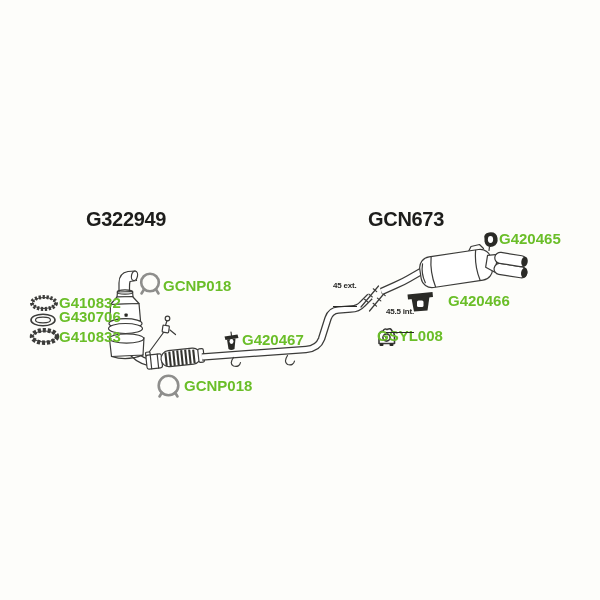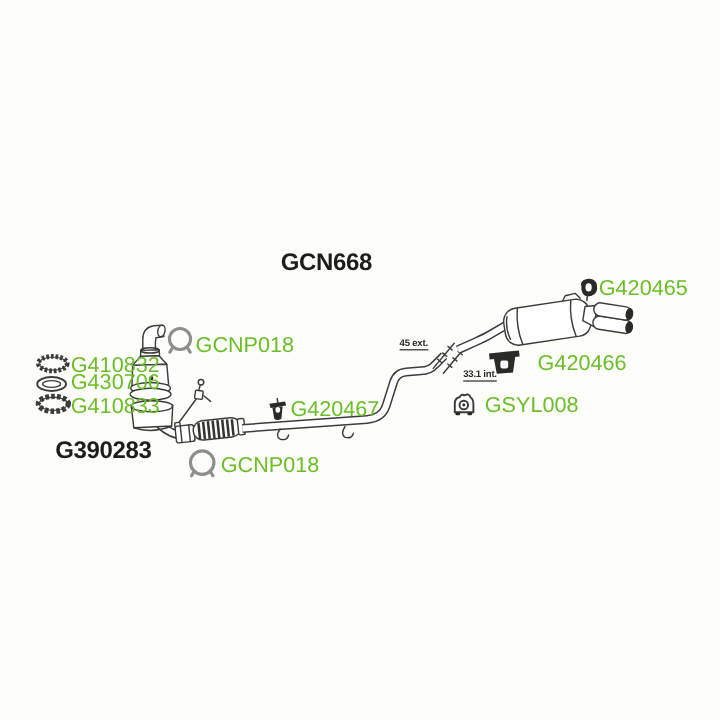--- a/index.html
+++ b/index.html
@@ -7,23 +7,23 @@
   }
   html,body{margin:0;padding:0;}
   body{
     width:600px;height:600px;background:var(--bg);overflow:hidden;position:relative;
     font-family:"Liberation Sans", sans-serif;
   }
   .stage{position:absolute;inset:0;width:600px;height:600px;}
   svg.art{position:absolute;left:0;top:0;}
   .lbl{position:absolute;white-space:nowrap;line-height:1;}
   .section{font-weight:bold;font-size:20px;letter-spacing:-0.3px;color:var(--heading);}
-  .part{font-weight:normal;font-size:18px;color:var(--link);cursor:pointer;}
+  .part{font-weight:bold;font-size:15px;color:var(--link);cursor:pointer;}
   .dim{font-weight:bold;font-size:8px;letter-spacing:-0.2px;color:#2a2a28;
-       border-bottom:1.3px solid #2a2a28;padding-bottom:1px;}
+       border-bottom:1.3px solid #2a2a28;padding-bottom:16px;}
   
   .ln{fill:none;stroke:var(--line);stroke-width:1.2;stroke-linecap:round;stroke-linejoin:round;}
   .fw{fill:#fff;stroke:var(--line);stroke-width:1.2;stroke-linejoin:round;}
   .icn{fill:#fff;stroke:var(--line);stroke-width:1.6;stroke-linejoin:round;}
   .pipe-o{fill:none;stroke:var(--line);stroke-width:7.5;stroke-linecap:butt;stroke-linejoin:round;}
   .pipe-i{fill:none;stroke:#fff;stroke-width:5;stroke-linecap:butt;stroke-linejoin:round;}
   .dk{fill:#2a2a26;stroke:none;}
   .clamp{fill:none;stroke:var(--gray);stroke-width:2.6;stroke-linecap:round;}
   .gask{fill:none;stroke:var(--line);}
   .rib{stroke:#34342f;stroke-width:2.1;}
@@ -171,28 +171,28 @@
       <circle class="clamp" cx="150" cy="282.5" r="8.8"></circle>
       <path class="clamp" d="M144,289.5 L141.5,293.5 M156,289.5 L158.5,293.5" stroke-width="2.2"></path>
     </g>
 
     <g>
       <circle class="clamp" cx="168.5" cy="385.5" r="9.8"></circle>
       <path class="clamp" d="M162,392.5 L159.5,396.5 M175,392.5 L177.5,396.5" stroke-width="2.2"></path>
     </g>
   </svg>
 
-  <div class="lbl section" style="left:234px;top:209px">GCN668</div>
-  <div class="lbl section" style="left:46px;top:366px">G390283</div>
+  <div class="lbl section" style="left:86px;top:209px">G322949</div>
+  <div class="lbl section" style="left:368px;top:209px">GCN673</div>
 
   <div class="lbl part" style="left:163px;top:278px">GCNP018</div>
   <div class="lbl part" style="left:59px;top:309px">G430706</div>
   <div class="lbl part" style="left:59px;top:295px">G410832</div>
   <div class="lbl part" style="left:59px;top:329px">G410833</div>
   <div class="lbl part" style="left:242px;top:332px">G420467</div>
   <div class="lbl part" style="left:184px;top:378px">GCNP018</div>
   <div class="lbl part" style="left:499px;top:231px">G420465</div>
   <div class="lbl part" style="left:448px;top:293px">G420466</div>
-  <div class="lbl part" style="left:404px;top:328px">GSYL008</div>
+  <div class="lbl part" style="left:377px;top:328px">GSYL008</div>
 
   <div class="lbl dim" style="left:333px;top:282px">45 ext.</div>
-  <div class="lbl dim" style="left:386px;top:308px">33.1 int.</div>
+  <div class="lbl dim" style="left:386px;top:308px">45.5 int.</div>
 </div>
 
 </body></html>

